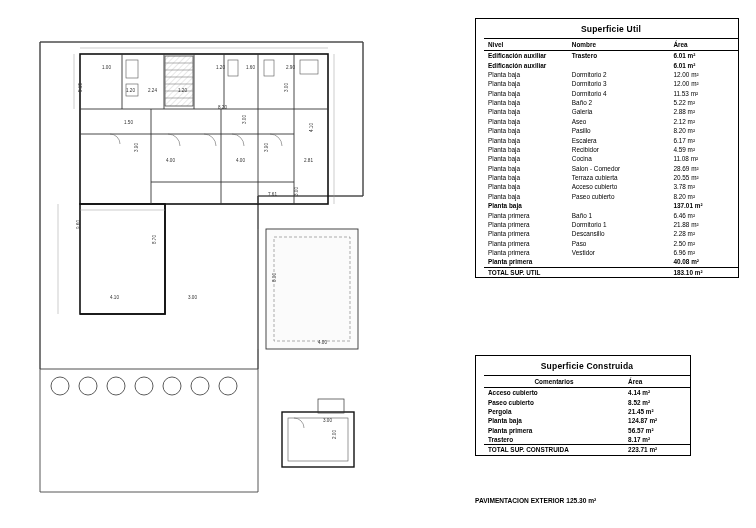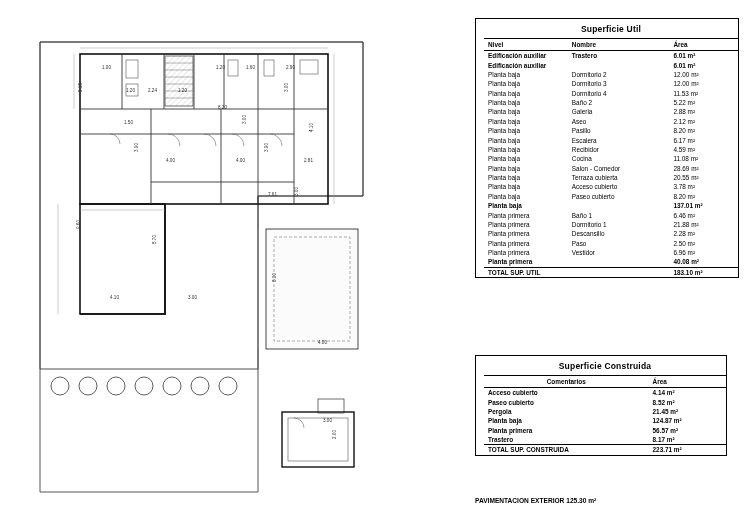--- a/index.html
+++ b/index.html
@@ -25,21 +25,21 @@
   #plan svg { display: block; }
 
   
   .tbl {
     position: absolute;
     border: 1px solid #000;
     background: #fff;
     padding-left: 8px;
   }
   #tbl-util { left: 475px; top: 18px; width: 264px; }
-  #tbl-constr { left: 475px; top: 355px; width: 252px; }
+  #tbl-constr { left: 475px; top: 355px; width: 216px; }
 
   .tbl-title {
     text-align: center;
     font-size: 8.5px;
     font-weight: bold;
     padding: 5px 0 4px 0;
     border-bottom: 1px solid #000;
     letter-spacing: .2px;
   }
   table.grid {

